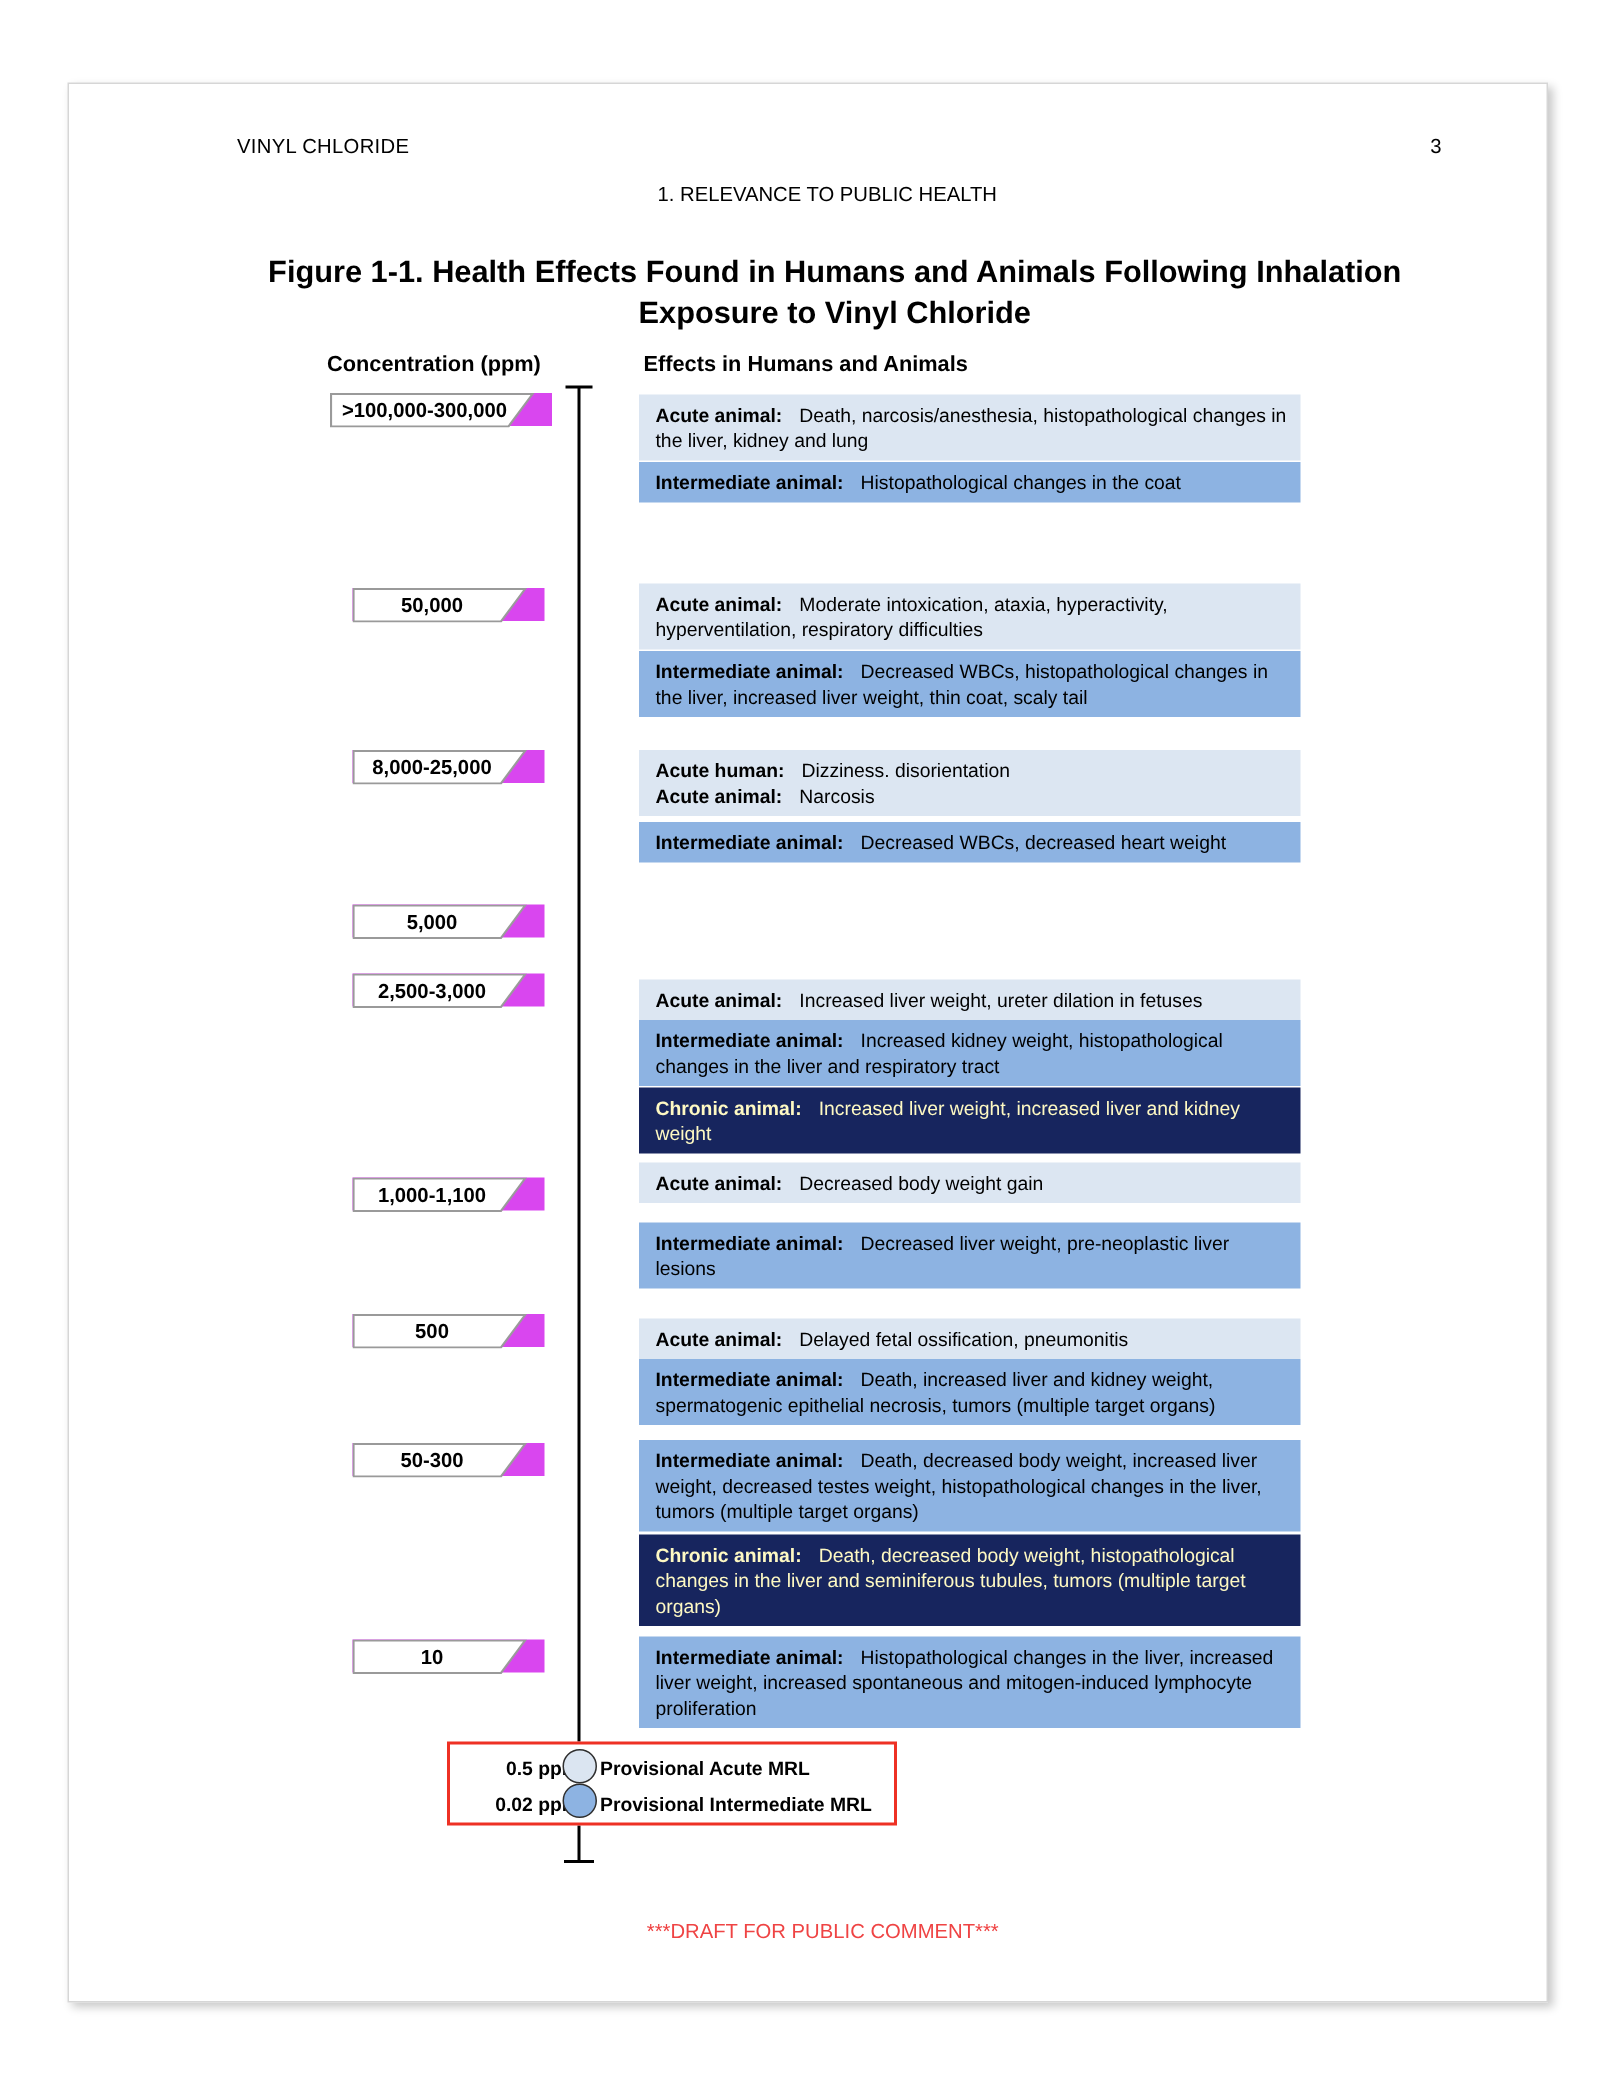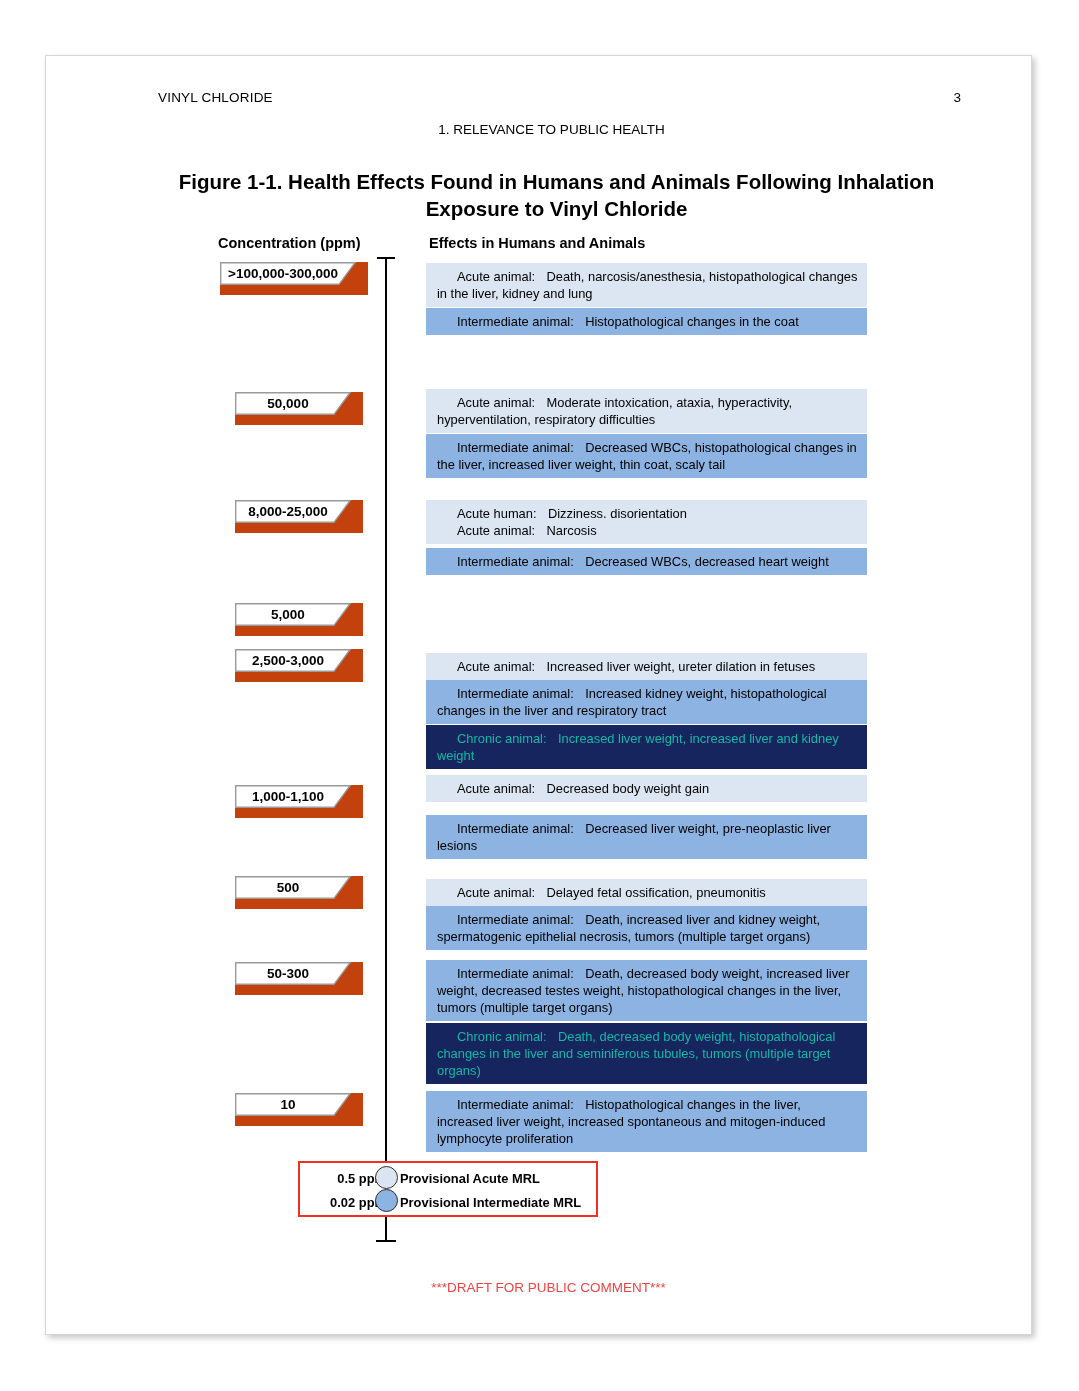--- a/index.html
+++ b/index.html
@@ -116,23 +116,23 @@
     left: 330px;
     top: 1184px;
     width: 20px;
     height: 1.8px;
     background: #000000;
   }
 
   
   .conc-flag {
     position: absolute;
-    height: 33px;
+    height: 22px;
     width: 128px;
-    background: #c2410c;
+    background: #d946ef;
   }
   .conc-flag .flag-shape {
     position: absolute;
     inset: 0;
   }
   .conc-flag .flag-text {
     position: absolute;
     left: 0;
     top: 0;
     width: 106px;
@@ -154,22 +154,22 @@
     left: 380px;
     width: 441px;
     box-sizing: border-box;
     padding: 5px 9px 5px 11px;
     font-size: 12.9px;
     line-height: 1.33;
     color: #000000;
   }
   .effect-bar.acute   { background: #dce6f2; }
   .effect-bar.inter   { background: #8db3e2; }
-  .effect-bar.chronic { background: #17255e; color: #14b8a6; }
-  .effect-bar b { font-weight: normal; margin-left: 20px; }
+  .effect-bar.chronic { background: #17255e; color: #fef9c3; }
+  .effect-bar b { font-weight: bold; }
   .effect-bar .sep { letter-spacing: 0.3px; }
 
   
   .mrl-box {
     position: absolute;
     left: 252px;
     top: 1105px;
     width: 300px;
     height: 56px;
     border: 2.6px solid #ee3124;

